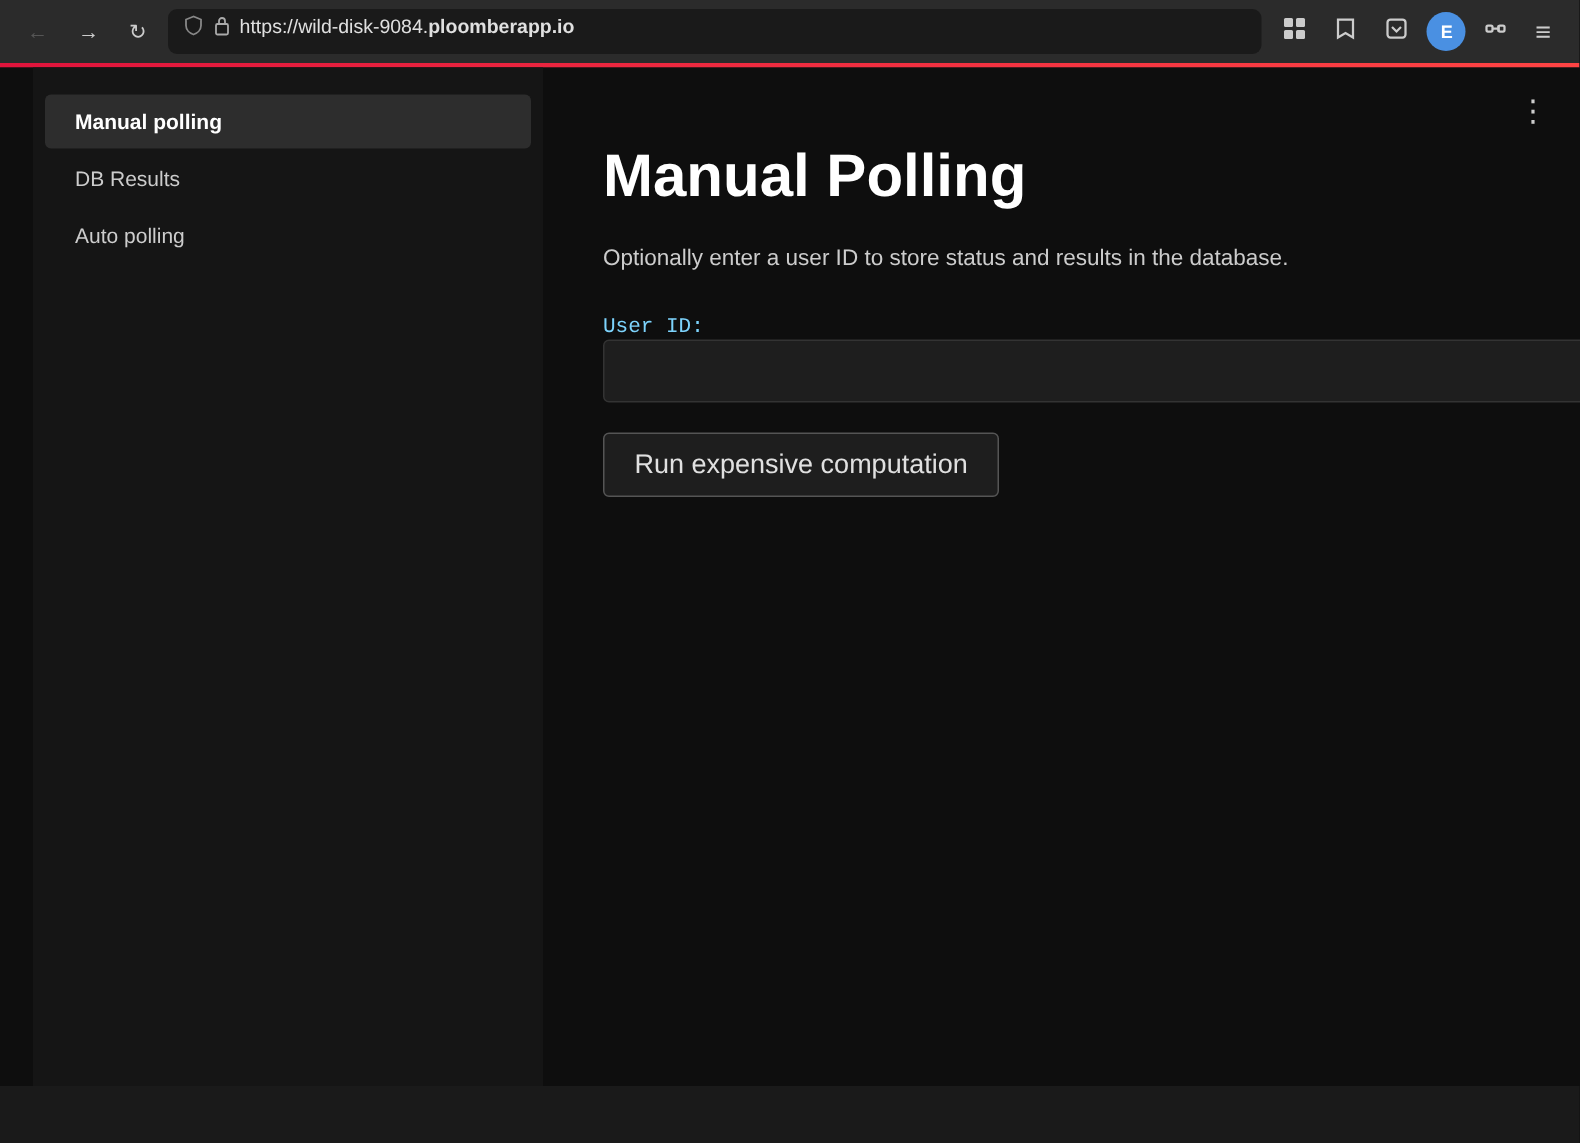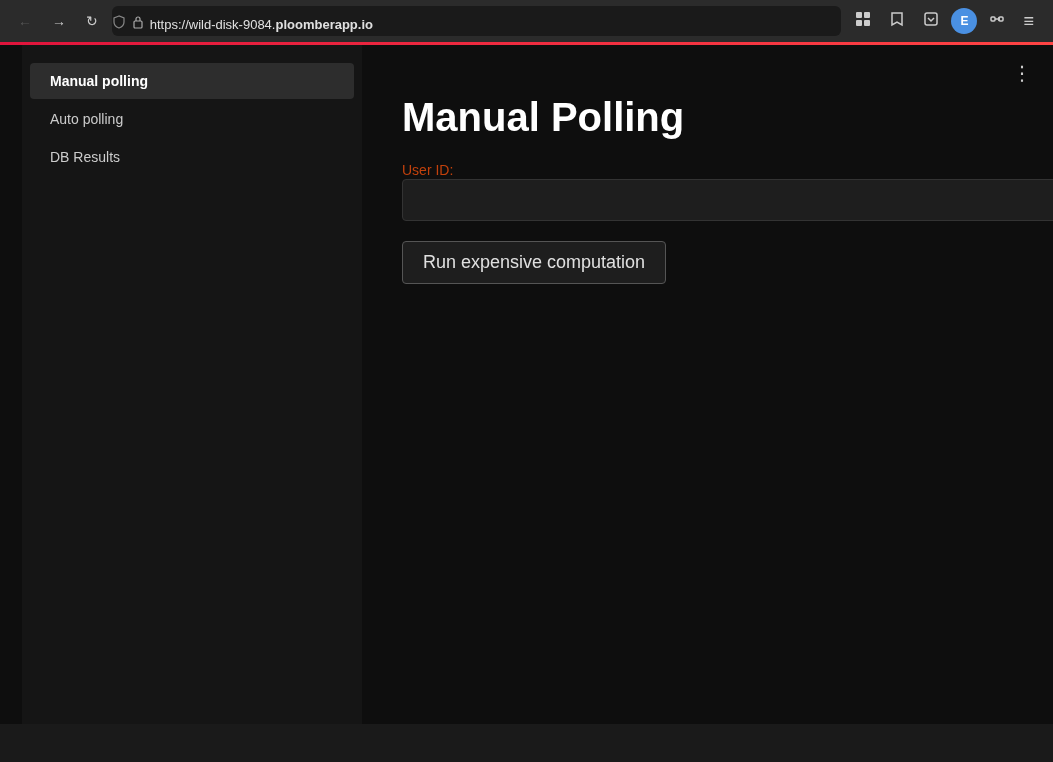--- a/index.html
+++ b/index.html
@@ -124,24 +124,24 @@
       cursor: pointer;
       font-size: 14px;
       padding: 4px 6px;
       border-radius: 4px;
     }
     .nav-btn.disabled { color: #555; cursor: default; }
 
     .address-bar {
       flex: 1;
       display: flex;
-      align-items: flex-end;
+      align-items: flex-start;
       background: #1a1a1a;
       border-radius: 6px;
-      padding: 4px 0;
+      padding: 4px 10px;
       gap: 6px;
       height: 30px;
     }
 
     .shield-icon {
       color: #888;
       font-size: 13px;
     }
 
     .lock-icon {
@@ -259,23 +259,24 @@
 
     .page-description {
       font-size: 15px;
       color: #cccccc;
       margin-bottom: 24px;
       line-height: 1.5;
     }
 
     .field-label {
       font-size: 14px;
-      color: #c2410c;
+      color: #7dd3fc;
       margin-bottom: 8px;
       font-weight: 500;
+      font-family: Liberation Mono, monospace;
     }
 
     .text-input {
       width: 680px;
       height: 42px;
       background: #1e1e1e;
       border: 1px solid #333;
       border-radius: 4px;
       padding: 8px 12px;
       color: #e0e0e0;
@@ -359,31 +360,32 @@
 
 <div class="accent-line"></div>
 
 <div class="app-container">
 
   <nav class="sidebar">
     <div class="sidebar-item active">
       <span>Manual polling</span>
     </div>
     <div class="sidebar-item">
+      <span>DB Results</span>
+    </div>
+    <div class="sidebar-item">
       <span>Auto polling</span>
-    </div>
-    <div class="sidebar-item">
-      <span>DB Results</span>
     </div>
   </nav>
 
   <main class="main-content">
     <button class="more-btn">⋮</button>
 
     <h1 class="page-title">Manual Polling</h1>
+    <p class="page-description">Optionally enter a user ID to store status and results in the database.</p>
 
     <label class="field-label" for="user-id-input">User ID:</label>
     <input class="text-input" id="user-id-input" type="text" placeholder="" style="">
 
     <button class="run-btn">Run expensive computation</button>
   </main>
 
 </div>
 
 </body></html>

